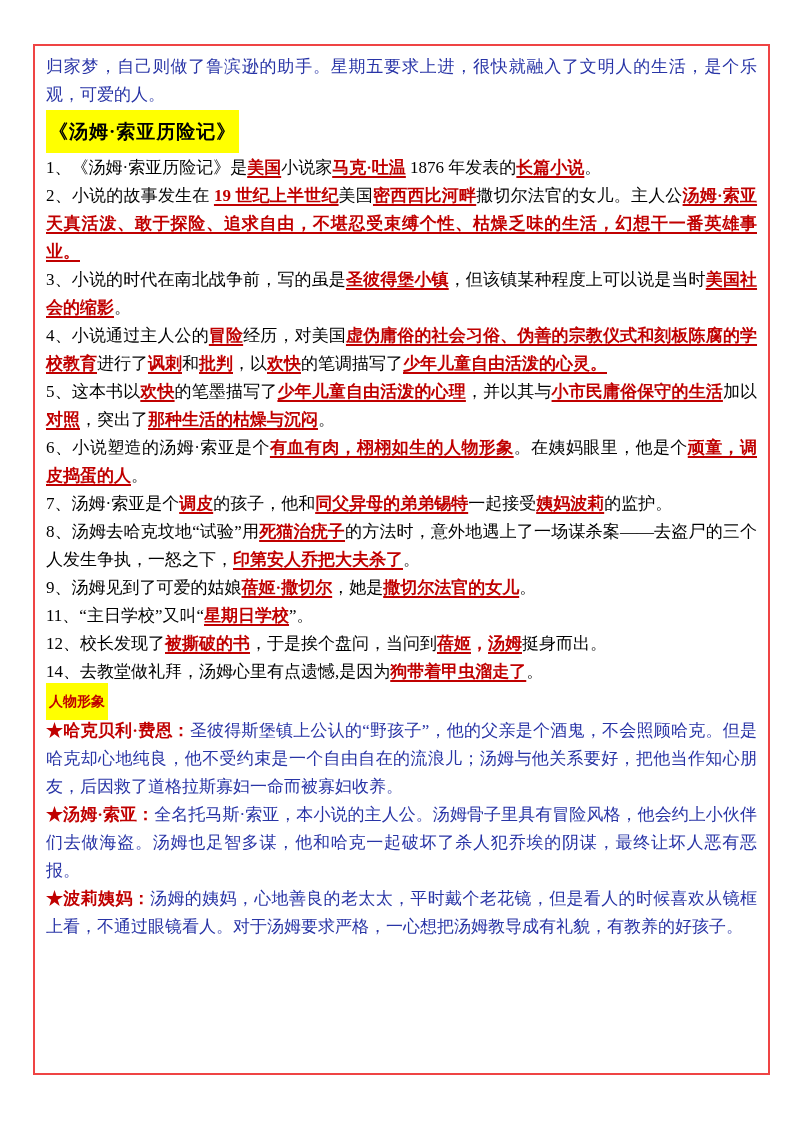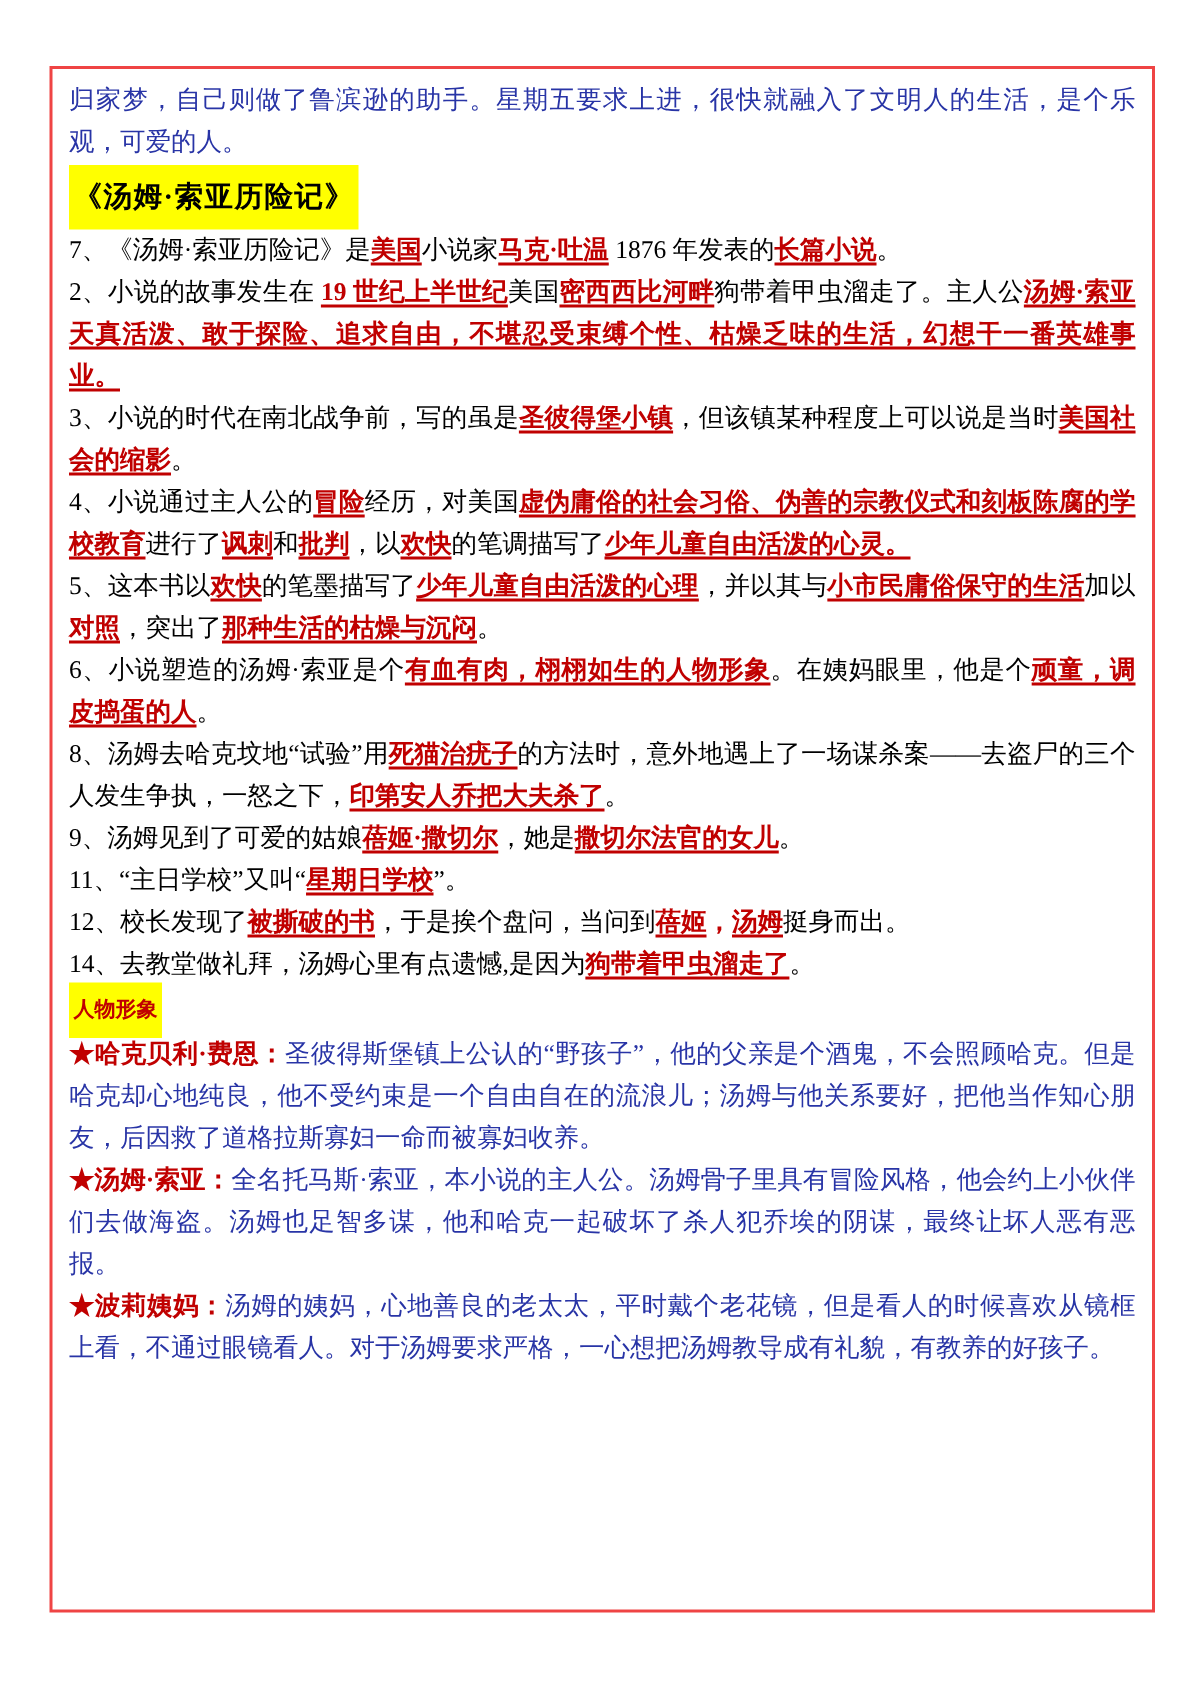--- a/index.html
+++ b/index.html
@@ -30,26 +30,27 @@
   }
   .run-name{color:var(--red,#c00000);font-weight:bold;}
 </style>
 </head>
 <body>
 
 <div class="frame">
   <div>
       <div class="para body"><span class="run run-blue">归家梦，自己则做了鲁滨逊的助手。星期五要求上进，很快就融入了文明人的生活，是个乐观，可爱的人。</span></div>
       <div class="para h1"><span class="hl"><span class="run">《汤姆·索亚历险记》</span></span></div>
-      <div class="para body"><span class="run run-plain">7、《汤姆·索亚历险记》是</span><span class="run run-em">美国</span><span class="run run-plain">小说家</span><span class="run run-em">马克·吐温</span><span class="run run-plain"> 1876 年发表的</span><span class="run run-em">长篇小说</span><span class="run run-plain">。</span></div>
-      <div class="para body"><span class="run run-plain">2、小说的故事发生在 </span><span class="run run-em">19 世纪上半世纪</span><span class="run run-plain">美国</span><span class="run run-em">密西西比河畔</span><span class="run run-plain">狗带着甲虫溜走了。主人公</span><span class="run run-em">汤姆·索亚天真活泼、敢于探险、追求自由，不堪忍受束缚个性、枯燥乏味的生活，幻想干一番英雄事业。</span></div>
+      <div class="para body"><span class="run run-plain">1、《汤姆·索亚历险记》是</span><span class="run run-em">美国</span><span class="run run-plain">小说家</span><span class="run run-em">马克·吐温</span><span class="run run-plain"> 1876 年发表的</span><span class="run run-em">长篇小说</span><span class="run run-plain">。</span></div>
+      <div class="para body"><span class="run run-plain">2、小说的故事发生在 </span><span class="run run-em">19 世纪上半世纪</span><span class="run run-plain">美国</span><span class="run run-em">密西西比河畔</span><span class="run run-plain">撒切尔法官的女儿。主人公</span><span class="run run-em">汤姆·索亚天真活泼、敢于探险、追求自由，不堪忍受束缚个性、枯燥乏味的生活，幻想干一番英雄事业。</span></div>
       <div class="para body"><span class="run run-plain">3、小说的时代在南北战争前，写的虽是</span><span class="run run-em">圣彼得堡小镇</span><span class="run run-plain">，但该镇某种程度上可以说是当时</span><span class="run run-em">美国社会的缩影</span><span class="run run-plain">。</span></div>
       <div class="para body"><span class="run run-plain">4、小说通过主人公的</span><span class="run run-em">冒险</span><span class="run run-plain">经历，对美国</span><span class="run run-em">虚伪庸俗的社会习俗、伪善的宗教仪式和刻板陈腐的学校教育</span><span class="run run-plain">进行了</span><span class="run run-em">讽刺</span><span class="run run-plain">和</span><span class="run run-em">批判</span><span class="run run-plain">，以</span><span class="run run-em">欢快</span><span class="run run-plain">的笔调描写了</span><span class="run run-em">少年儿童自由活泼的心灵。</span></div>
       <div class="para body"><span class="run run-plain">5、这本书以</span><span class="run run-em">欢快</span><span class="run run-plain">的笔墨描写了</span><span class="run run-em">少年儿童自由活泼的心理</span><span class="run run-plain">，并以其与</span><span class="run run-em">小市民庸俗保守的生活</span><span class="run run-plain">加以</span><span class="run run-em">对照</span><span class="run run-plain">，突出了</span><span class="run run-em">那种生活的枯燥与沉闷</span><span class="run run-plain">。</span></div>
       <div class="para body"><span class="run run-plain">6、小说塑造的汤姆·索亚是个</span><span class="run run-em">有血有肉，栩栩如生的人物形象</span><span class="run run-plain">。在姨妈眼里，他是个</span><span class="run run-em">顽童，调皮捣蛋的人</span><span class="run run-plain">。</span></div>
+      <div class="para body"><span class="run run-plain">7、汤姆·索亚是个</span><span class="run run-em">调皮</span><span class="run run-plain">的孩子，他和</span><span class="run run-em">同父异母的弟弟锡特</span><span class="run run-plain">一起接受</span><span class="run run-em">姨妈波莉</span><span class="run run-plain">的监护。</span></div>
       <div class="para body"><span class="run run-plain">8、汤姆去哈克坟地“试验”用</span><span class="run run-em">死猫治疣子</span><span class="run run-plain">的方法时，意外地遇上了一场谋杀案——去盗尸的三个人发生争执，一怒之下，</span><span class="run run-em">印第安人乔把大夫杀了</span><span class="run run-plain">。</span></div>
       <div class="para body"><span class="run run-plain">9、汤姆见到了可爱的姑娘</span><span class="run run-em">蓓姬·撒切尔</span><span class="run run-plain">，她是</span><span class="run run-em">撒切尔法官的女儿</span><span class="run run-plain">。</span></div>
       <div class="para body"><span class="run run-plain">11、“主日学校”又叫“</span><span class="run run-em">星期日学校</span><span class="run run-plain">”。</span></div>
       <div class="para body"><span class="run run-plain">12、校长发现了</span><span class="run run-em">被撕破的书</span><span class="run run-plain">，于是挨个盘问，当问到</span><span class="run run-em">蓓姬</span><span class="run run-name">，</span><span class="run run-em">汤姆</span><span class="run run-plain">挺身而出。</span></div>
       <div class="para body"><span class="run run-plain">14、去教堂做礼拜，汤姆心里有点遗憾,是因为</span><span class="run run-em">狗带着甲虫溜走了</span><span class="run run-plain">。</span></div>
       <div class="para h2"><span class="hl"><span class="run">人物形象</span></span></div>
       <div class="para body"><span class="run run-name">★哈克贝利·费恩：</span><span class="run run-blue">圣彼得斯堡镇上公认的“野孩子”，他的父亲是个酒鬼，不会照顾哈克。但是哈克却心地纯良，他不受约束是一个自由自在的流浪儿；汤姆与他关系要好，把他当作知心朋友，后因救了道格拉斯寡妇一命而被寡妇收养。</span></div>
       <div class="para body"><span class="run run-name">★汤姆·索亚：</span><span class="run run-blue">全名托马斯·索亚，本小说的主人公。汤姆骨子里具有冒险风格，他会约上小伙伴们去做海盗。汤姆也足智多谋，他和哈克一起破坏了杀人犯乔埃的阴谋，最终让坏人恶有恶报。</span></div>
       <div class="para body"><span class="run run-name">★波莉姨妈：</span><span class="run run-blue">汤姆的姨妈，心地善良的老太太，平时戴个老花镜，但是看人的时候喜欢从镜框上看，不通过眼镜看人。对于汤姆要求严格，一心想把汤姆教导成有礼貌，有教养的好孩子。</span></div>
     </div>

